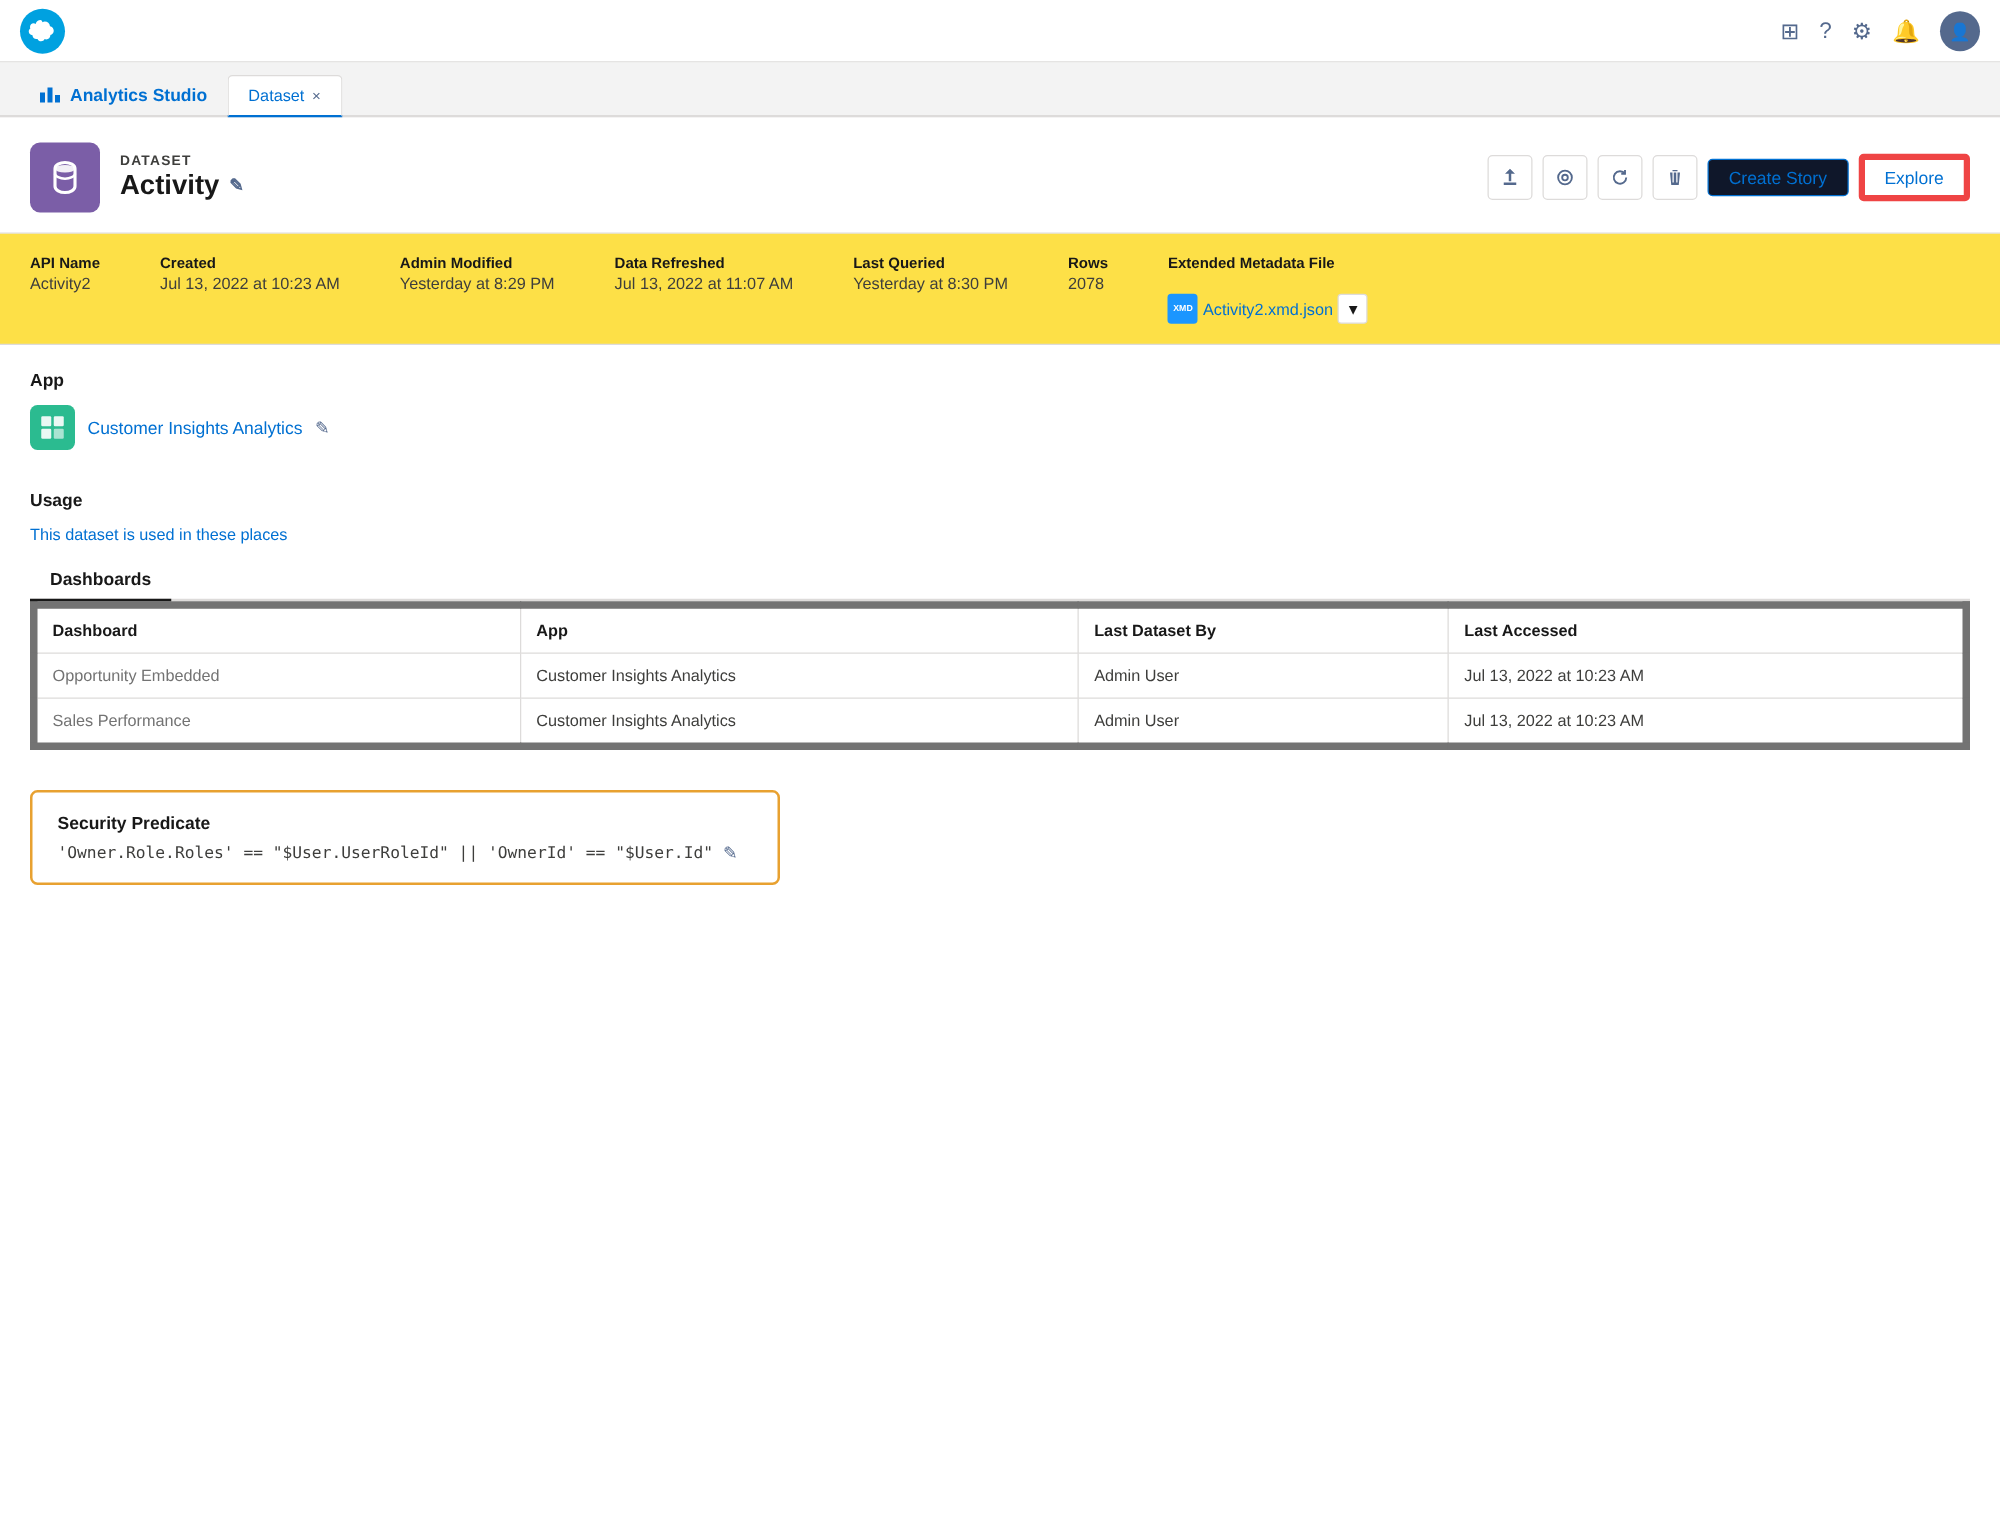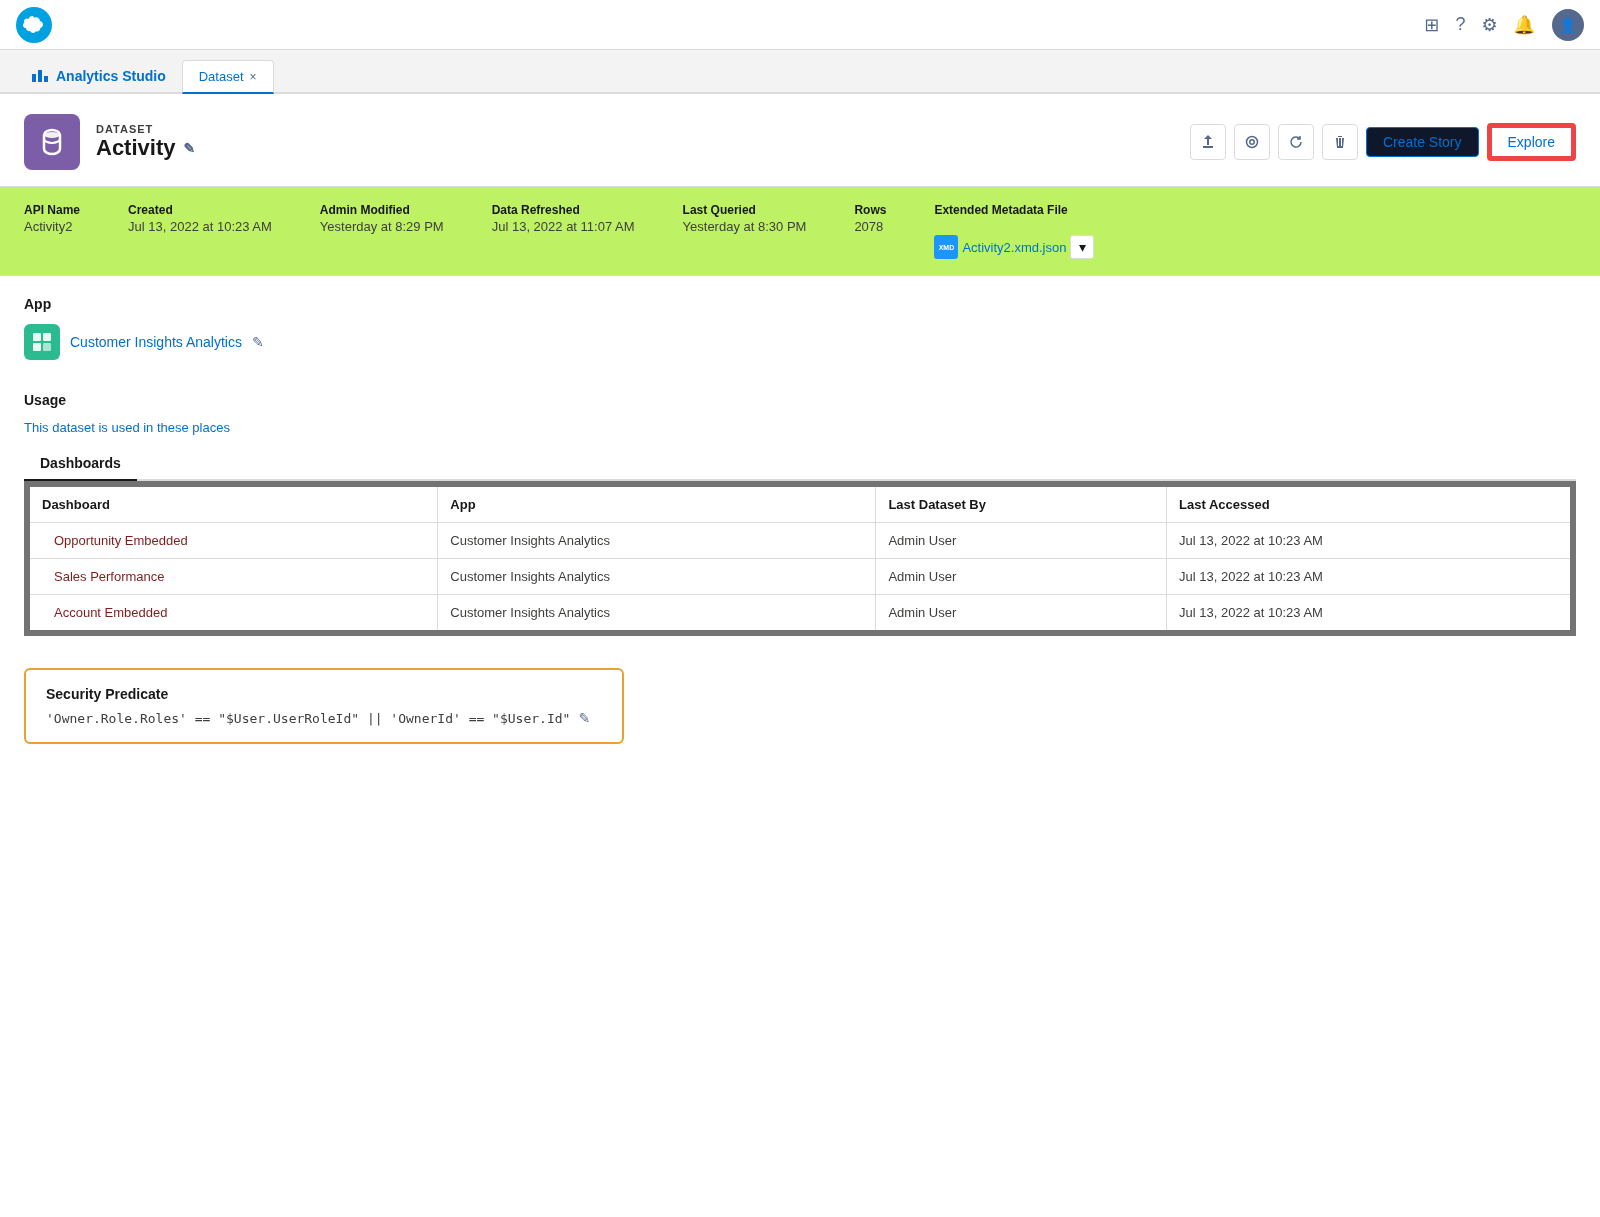--- a/index.html
+++ b/index.html
@@ -117,21 +117,21 @@
       border: 5px solid #ef4444; border-radius: 4px; background: #fff;
       color: #0070d2; padding: 6px 16px; cursor: pointer; font-size: 14px; font-weight: 500;
     }
 
     
     .meta-info {
       display: flex;
       padding: 16px 24px;
       gap: 48px;
       border-bottom: 1px solid #dddbda;
-      background: #bef264;
+      background: #fde047;
     }
     .meta-item { display: flex; flex-direction: column; gap: 2px; }
     .meta-label { font-size: 12px; font-weight: 700; color: #181818; }
     .meta-value { font-size: 13px; color: #3e3e3c; }
     .xmd-file { display: flex; align-items: center; gap: 4px; margin-top: 16px; }
     .xmd-icon {
       width: 24px; height: 24px; background: #1b96ff;
       border-radius: 3px; display: flex; align-items: center; justify-content: center;
       font-size: 7px; color: #fff; font-weight: 700;
     }
@@ -183,21 +183,21 @@
       font-weight: 700;
       color: #181818;
       border: 1px solid #dddbda;
     }
     .usage-table td {
       padding: 10px 12px;
       font-size: 13px;
       color: #3e3e3c;
       border: 1px solid #dddbda;
     }
-    .usage-table td a { color: #7f1d1d; text-decoration: none; cursor: pointer; margin-left: 12px; }
+    .usage-table td a { color: #737373; text-decoration: none; cursor: pointer; }
 
     
     .security-predicate-box {
       border: 2px solid #e8a130;
       border-radius: 6px;
       padding: 16px 20px;
       max-width: 600px;
       margin-top: 24px;
     }
     .security-predicate-title { font-size: 14px; font-weight: 700; color: #181818; margin-bottom: 8px; }
@@ -364,26 +364,20 @@
               <td>Customer Insights Analytics</td>
               <td>Admin User</td>
               <td>Jul 13, 2022 at 10:23 AM</td>
             </tr>
             <tr>
               <td><a href="#">Sales Performance</a></td>
               <td>Customer Insights Analytics</td>
               <td>Admin User</td>
               <td>Jul 13, 2022 at 10:23 AM</td>
             </tr>
-            <tr>
-              <td><a href="#">Account Embedded</a></td>
-              <td>Customer Insights Analytics</td>
-              <td>Admin User</td>
-              <td>Jul 13, 2022 at 10:23 AM</td>
-            </tr>
           </tbody>
       </table>
     </div>
 
     <div class="security-predicate-box">
       <div class="security-predicate-title">Security Predicate</div>
       <div class="security-predicate-value">
         <code>'Owner.Role.Roles' == "$User.UserRoleId" || 'OwnerId' == "$User.Id"</code>
         <span class="edit-icon">✎</span>
       </div>

